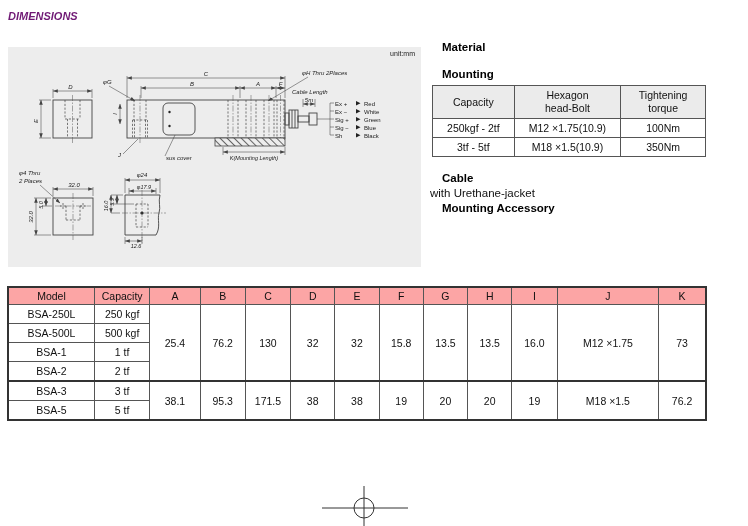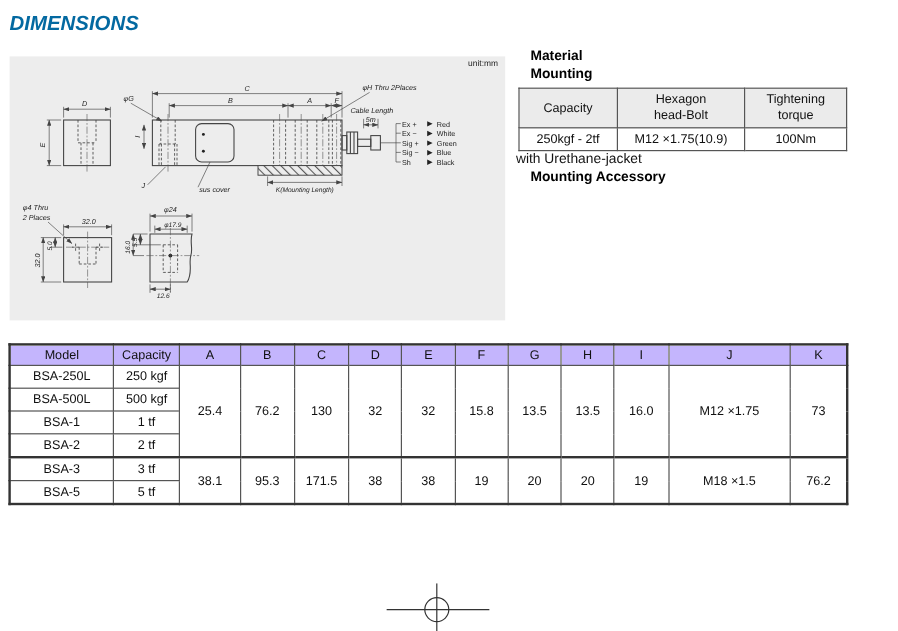--- a/index.html
+++ b/index.html
@@ -3,59 +3,59 @@
 <meta charset="utf-8">
 <style>
   html,body{margin:0;padding:0;}
   body{
     width:748px;height:526px;position:relative;overflow:hidden;
     background:#ffffff;color:#111;
     font-family:"Liberation Sans", sans-serif;
   }
   .page-title{
     position:absolute;left:8px;top:10px;
-    font-size:17px;font-weight:bold;font-style:italic;color:#0369a1;
+    font-size:11px;font-weight:bold;font-style:italic;color:#701a75;
   }
   .panel{
     position:absolute;left:8px;top:47px;width:413px;height:220px;
     background:#ededed;
   }
   .unit-label{
     position:absolute;right:6px;top:3px;font-size:7px;color:#222;
   }
   .panel svg{position:absolute;left:0;top:0;}
   svg text{font-family:"Liberation Sans", sans-serif;font-size:6px;fill:#222;font-style:italic;}
   svg text.up{font-style:normal;}
   svg text.sm{font-size:5.5px;}
   .ln{stroke:#444;stroke-width:0.9;fill:none;}
   .dim{stroke:#444;stroke-width:0.55;fill:none;}
   .dash{stroke:#444;stroke-width:0.7;fill:none;stroke-dasharray:2.2,1.6;}
   .cl{stroke:#555;stroke-width:0.5;fill:none;stroke-dasharray:6,1.5,1.5,1.5;}
 
   .right-col{position:absolute;left:430px;top:40px;width:292px;}
   .r-head{margin:0;font-size:11.5px;font-weight:bold;line-height:15px;color:#000;padding-left:12px;}
   .r-val{margin:0;font-size:11.5px;line-height:15px;}
-  .mt-head{}
+  .mt-head{margin-top:12px;}
   .cable-head{margin-top:14px;}
   .acc-head{}
 
   table.mount{
     margin:3px 0 0 2px;border-collapse:collapse;width:274px;
     font-size:10.5px;text-align:center;border:1.5px solid #444;
   }
   table.mount th,table.mount td{border:1px solid #555;padding:0;}
   table.mount th{background:#ebebeb;font-weight:normal;height:32px;line-height:13px;}
   table.mount td{height:18px;margin-left:33px;}
 
   table.dims{
     position:absolute;left:7px;top:286px;width:700px;table-layout:fixed;
     border-collapse:collapse;font-size:10.5px;text-align:center;border:2px solid #333;
   }
   table.dims th,table.dims td{border:1px solid #555;padding:0;overflow:hidden;}
-  table.dims th{background:#c4b5fd;font-weight:normal;height:16px;}
+  table.dims th{background:#fca5a5;font-weight:normal;height:16px;}
   table.dims td{height:18px;}
   table.dims tr.group-start td{border-top:2px solid #333;}
 
   .regmark{position:absolute;left:322px;top:486px;}
 </style>
 </head>
 <body>
 
 <div class="page-title">DIMENSIONS</div>
 
@@ -259,23 +259,29 @@
         <th><span>Hexagon</span><br><span>head-Bolt</span></th>
         <th><span>Tightening</span><br><span>torque</span></th>
       </tr>
     </thead>
     <tbody>
       <tr>
         <td>250kgf - 2tf</td>
         <td>M12 ×1.75(10.9)</td>
         <td>100Nm</td>
       </tr>
+      <tr>
+        <td>3tf - 5tf</td>
+        <td>M18 ×1.5(10.9)</td>
+        <td>350Nm</td>
+      </tr>
     </tbody>
   </table>
 
+  <p class="r-head cable-head">Cable</p>
   <p class="r-val">with Urethane-jacket</p>
 
   <p class="r-head acc-head">Mounting Accessory</p>
 </div>
 
 <table class="dims">
   <colgroup>
     <col style="width:86px">
       <col style="width:55px">
       <col style="width:50px">

